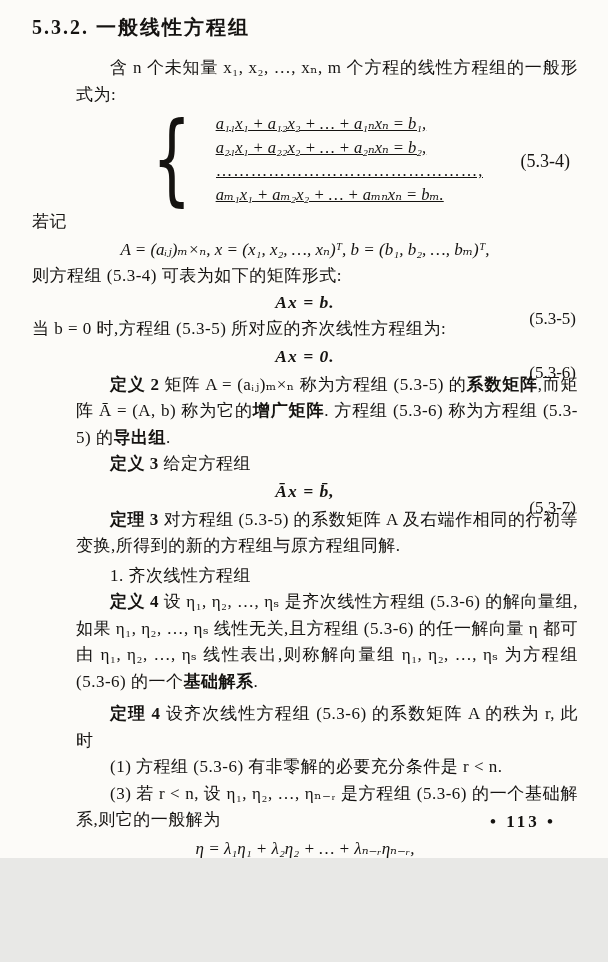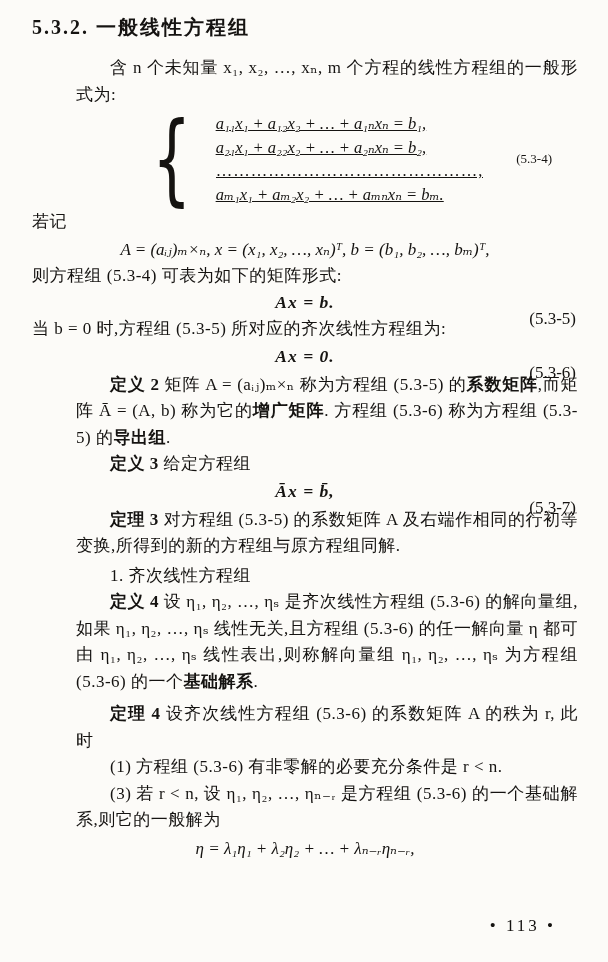--- a/index.html
+++ b/index.html
@@ -1,17 +1,17 @@
 <!DOCTYPE html>
 <html lang="zh"><head>
 <meta charset="utf-8">
 <style>
   html,body{margin:0;padding:0;background:#e8e8e6;}
   .page{
-    width:608px;height:962px;box-sizing:border-box;position:relative;
+    width:608px;height:858px;box-sizing:border-box;position:relative;
     margin:0 auto;background:#fcfbf8;color:#151311;
     padding:12px 30px 16px 32px;overflow:hidden;
     font-family:"Liberation Serif","DejaVu Serif",serif;
   }
   .title{
     font-size:20px;font-weight:bold;letter-spacing:2px;
     margin:2px 0 14px 0;
   }
   p{font-size:17px;line-height:26.5px;margin:0;text-align:justify;letter-spacing:0.5px;}
   .indent{text-indent:2em;margin-left:44px;}
@@ -19,30 +19,30 @@
   
   .sys-block{position:relative;display:flex;align-items:center;margin:4px 0 3px 120px;}
   .brace{
     font-family:"DejaVu Sans",sans-serif;font-weight:400;font-size:100px;
     line-height:92px;transform:scaleX(.62);transform-origin:left center;
     margin-right:0;
   }
   .sys-lines{display:flex;flex-direction:column;text-decoration:underline;}
   .sys-line{font-size:16.5px;line-height:23.5px;font-style:italic;white-space:nowrap;}
   .sys-line.dots{font-style:normal;letter-spacing:1px;overflow:hidden;max-width:330px;}
-  .sys-num{position:absolute;right:26px;top:42%;font-style:normal;font-size:13px;}
+  .sys-num{position:absolute;right:8px;top:42%;font-style:normal;font-size:18px;}
   
   .eqrow{position:relative;text-align:center;font-size:17.5px;line-height:25px;margin:1px 0;}
   .eqrow .formula{font-style:italic;font-weight:bold;letter-spacing:1px;}
   .eqrow .eqnum{position:absolute;right:2px;top:16px;font-style:normal;font-weight:normal;font-size:17px;}
   .matline{font-size:17px;line-height:25px;text-align:center;font-style:italic;margin:1px 0;}
   .gen-eq{font-size:17px;line-height:25px;text-align:center;font-style:italic;margin:2px 0;}
   .pagenum{
     position:absolute;right:52px;bottom:26px;
-    font-size:17px;font-weight:normal;letter-spacing:3px;
+    font-size:17px;font-weight:bold;letter-spacing:3px;
   }
   .mt1{margin-top:3px;} .mt2{margin-top:6px;}
 </style>
 </head>
 <body>
 
 <div class="page">
 
   <h1 class="title">5.3.2. 一般线性方程组</h1>
 

